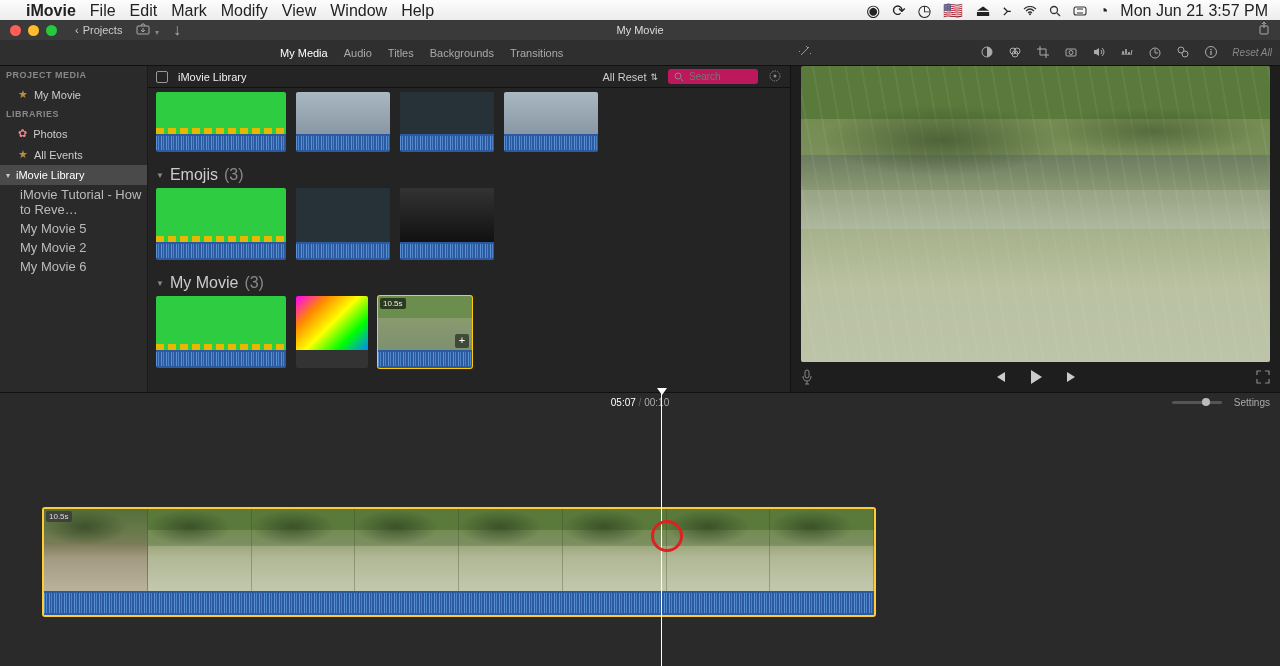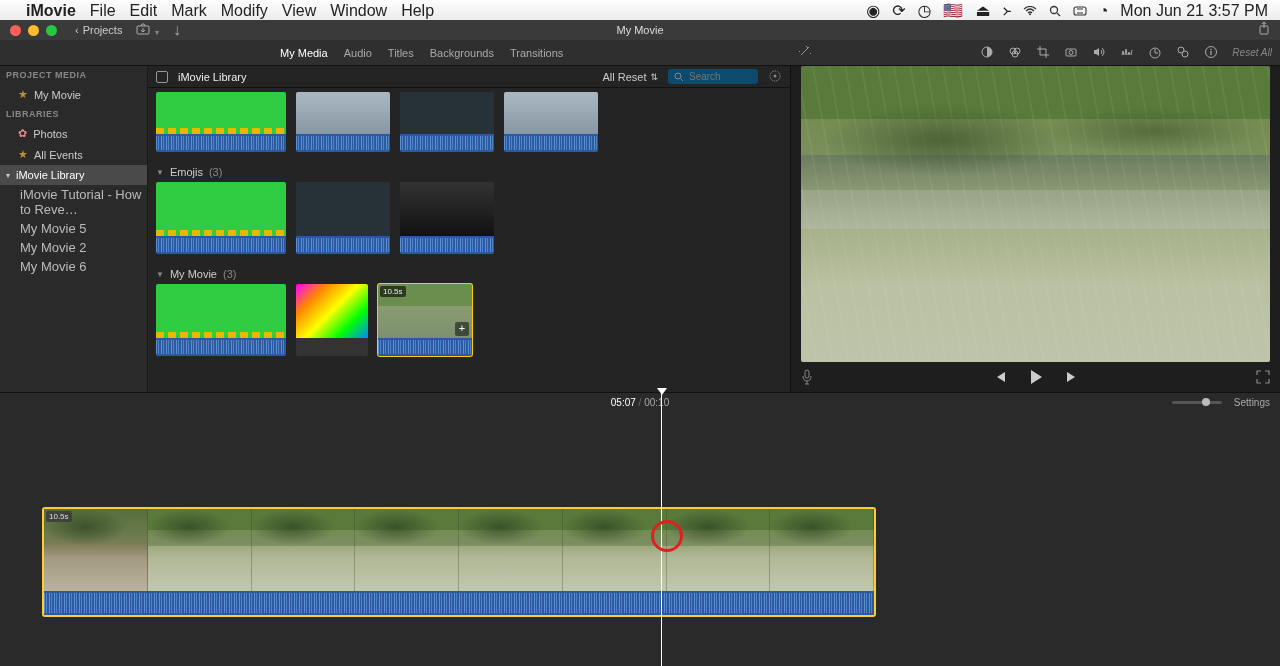--- a/index.html
+++ b/index.html
@@ -34,25 +34,25 @@
   .sidebar-item { padding:4px 6px 4px 18px; color:#ccc; display:flex; align-items:center; gap:6px;}
   .sidebar-item.sel { background:#4a4a4a; color:#fff; padding-left:6px;}
   .sidebar-sub { padding-left:20px; font-size:13px; color:#bbb; padding-top:2px; padding-bottom:2px;}
   .star { color:#b58f3f; }
   
   .browser { flex:1; background:#242424; position:relative; display:flex; flex-direction:column; }
   .browser-top { height:22px; border-bottom:1px solid #111; display:flex; align-items:center; padding:0 8px; gap:10px; font-size:11px; }
   .lib-name { color:#eee; }
   .browser-top .spacer { flex:1; }
   .allclips { display:flex; align-items:center; gap:4px; color:#ccc; font-size:11px;}
-  .search { display:flex; align-items:center; gap:5px; background:#0c4a6e; padding:2px 6px; border-radius:3px; width:90px;}
+  .search { display:flex; align-items:center; gap:5px; background:#be185d; padding:2px 6px; border-radius:3px; width:90px;}
   .search input { background:transparent; border:none; outline:none; color:#ccc; font-size:10px; width:60px;}
   .thumbs { flex:1; overflow:auto; padding:4px 8px;}
   .thumb-row { display:flex; gap:10px; margin-bottom:10px;}
-  .section-hdr { font-size:11px; color:#ccc; padding:4px 0; display:flex; align-items:center; gap:6px;}
+  .section-hdr { font-size:16px; color:#ccc; padding:4px 0; display:flex; align-items:center; gap:6px;}
   .section-hdr::before { content:"▼"; font-size:8px; color:#888;}
   .clip { height:60px; border-radius:2px; background:#333; position:relative; overflow:hidden;}
   .clip .video { position:absolute; inset:0 0 18px 0; }
   .clip .audio { position:absolute; bottom:0; left:0; right:0; height:18px; background:#2b5aa0;}
   .clip.green .video { background:#2ecc40;}
   .clip.sky .video { background:linear-gradient(#aab8c2,#8897a3);}
   .clip.dark .video { background:#263238;}
   .clip.kbd .video { background:linear-gradient(#333,#111);}
   .clip.lake .video { background:linear-gradient(#6b8e4e 0%, #6b8e4e 40%, #8a9b6f 40%, #7d9070 100%);}
   .clip.color .video { background:linear-gradient(135deg,#ff00ff,#ff8800,#ffff00,#00ff00,#0088ff);}

